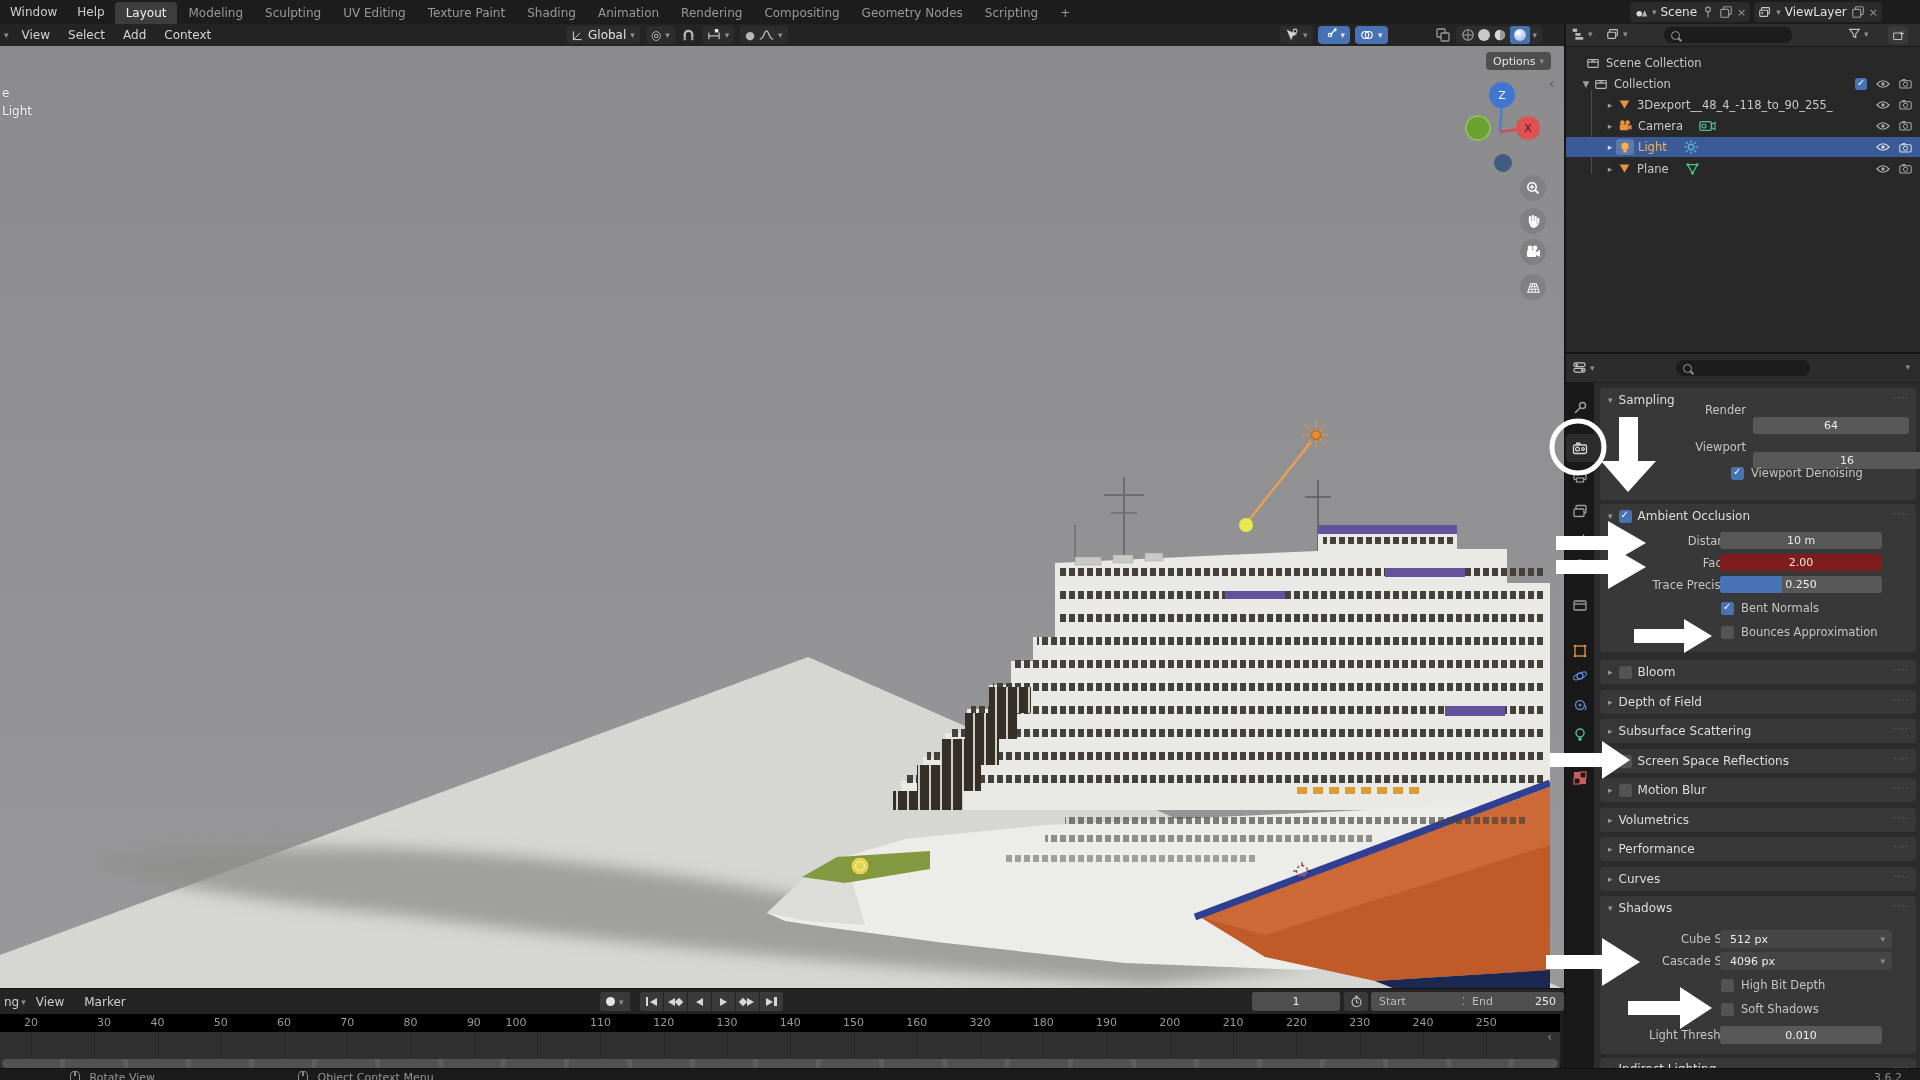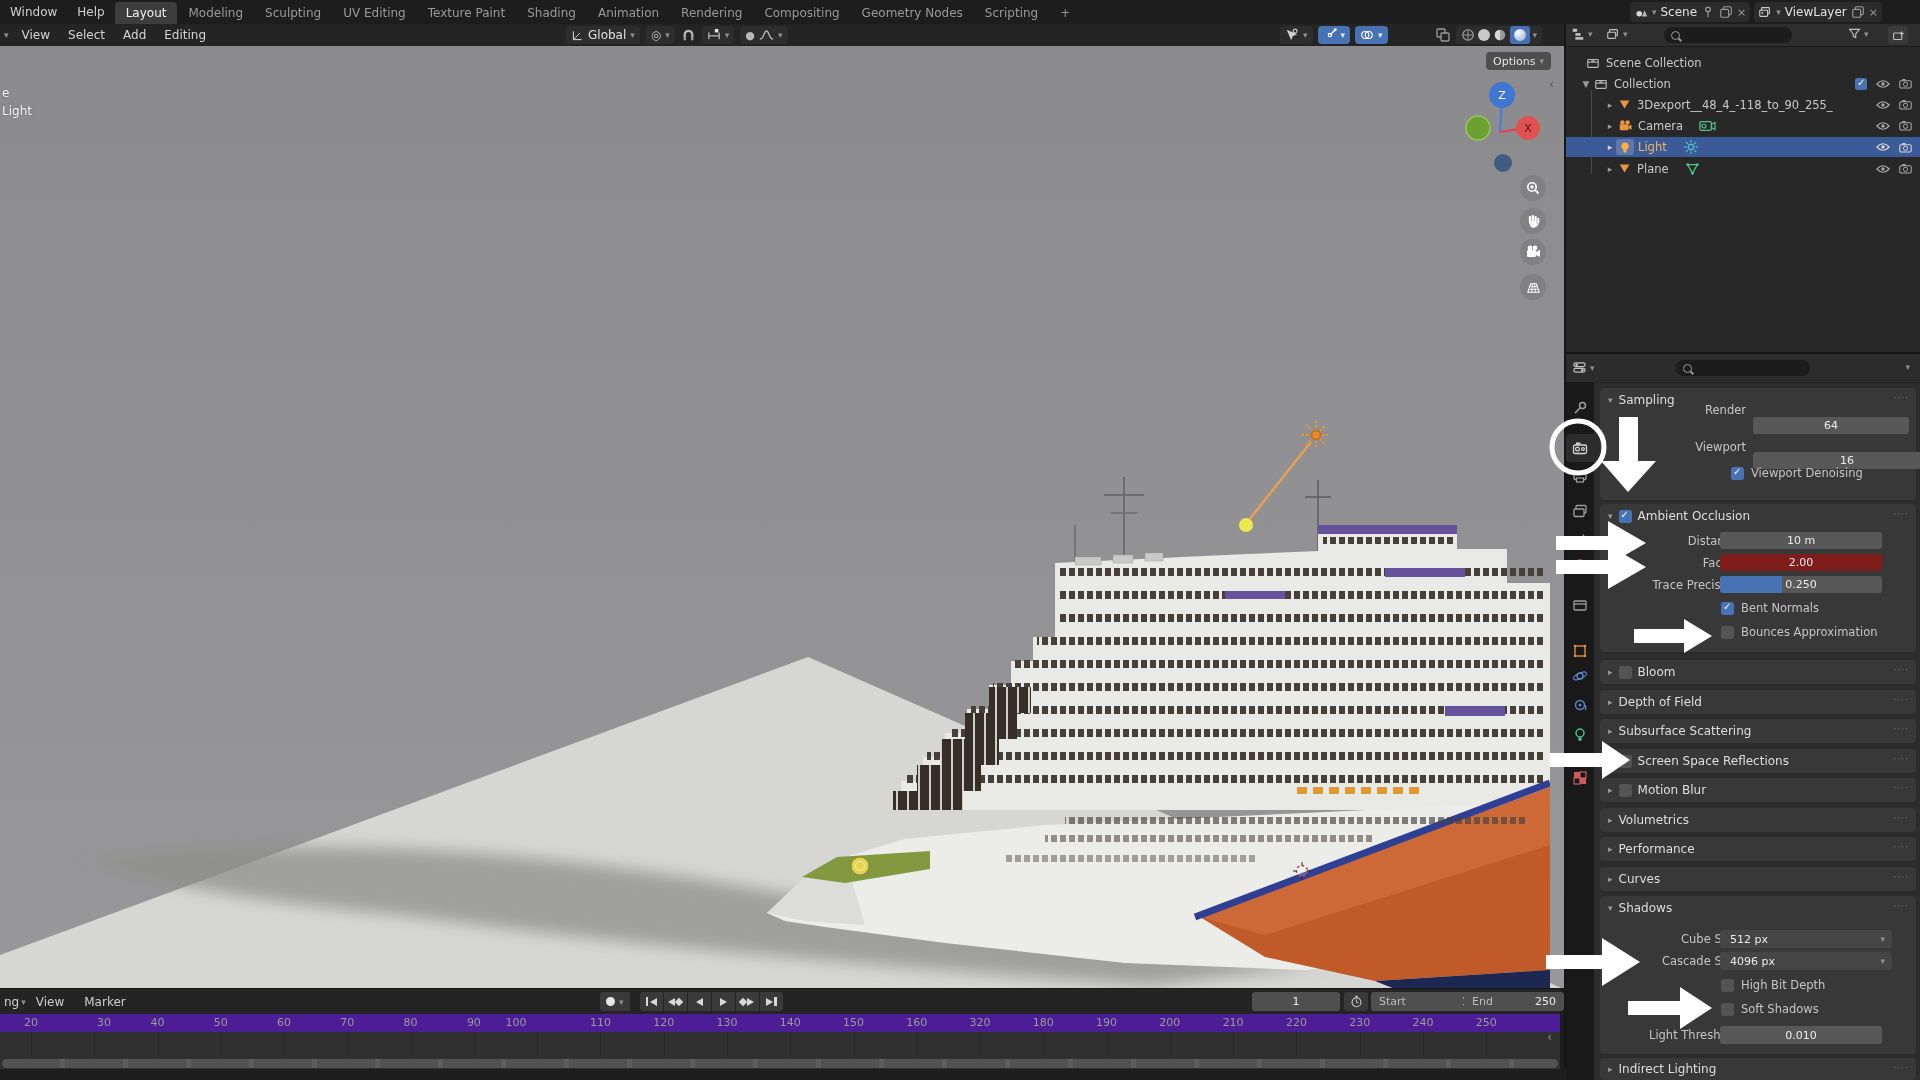--- a/index.html
+++ b/index.html
@@ -62,21 +62,21 @@
   .dd{justify-content:flex-start;padding-left:10px;background:#454545;}
   .dd .chev{position:absolute;right:7px;}
   .cb{width:13px;height:13px;border-radius:2.5px;background:#545454;display:inline-block;position:relative;flex:none;}
   .cb.checked{background:#4772b3;}
   .cb.checked::after{content:"✓";position:absolute;left:2px;top:-1px;color:#fff;font-size:10px;}
   .cbrow{position:absolute;display:flex;align-items:center;gap:7px;font-size:11.5px;color:#c5c5c5;}
   .chev-sec{color:#9a9a9a;font-size:9px;}
   
   #timeline{position:absolute;left:0;top:988px;width:1560px;height:80px;background:#303030;border-top:1px solid #161616;}
   #tl-header{position:absolute;left:0;top:0;width:1560px;height:25px;background:#242424;display:flex;align-items:center;}
-  #tl-ruler{position:absolute;left:0;top:25px;width:1560px;height:18px;background:#4c1d95;}
+  #tl-ruler{position:absolute;left:0;top:25px;width:1560px;height:18px;background:#000000;}
   .ruler-num{position:absolute;top:2px;transform:translateX(-50%);color:#9a9a9a;font-size:11px;}
   #tl-body{position:absolute;left:0;top:43px;width:1560px;height:25px;background:#303030;overflow:hidden;}
   .gridline{position:absolute;top:0;width:1px;height:25px;background:#282828;}
   #tl-scroll{position:absolute;left:2px;top:70px;width:1556px;height:9px;border-radius:5px;
              background:repeating-linear-gradient(90deg,#525252 0 58px,#5d5d5d 58px 63px);}
   .tl-field{position:absolute;top:3px;height:19px;background:#4f4f4f;border-radius:3px;color:#ececec;
             display:flex;align-items:center;font-size:11px;}
   .pbbtn{width:23px;height:19px;background:#3a3a3a;display:flex;align-items:center;justify-content:center;gap:1.5px;}
   .tri-r{width:0;height:0;border-left:7px solid #d8d8d8;border-top:4.5px solid transparent;border-bottom:4.5px solid transparent;}
   .tri-l{width:0;height:0;border-right:7px solid #d8d8d8;border-top:4.5px solid transparent;border-bottom:4.5px solid transparent;}
@@ -147,21 +147,21 @@
         <span class="x-glyph">×</span>
       </div>
     </div>
   </div>
 
   <div id="vp-header">
     <span class="chev" style="padding:0 4px">▾</span>
     <span class="menu-item">View</span>
     <span class="menu-item">Select</span>
     <span class="menu-item">Add</span>
-    <span class="menu-item">Editing</span>
+    <span class="menu-item">Context</span>
 
     <div class="abs" style="left:566px;top:2px;display:flex;gap:6px;align-items:center;">
       <div class="pill">
         <svg width="13" height="13" viewBox="0 0 16 16">
           <line x1="3" y1="13" x2="3" y2="3" stroke="#c8c8c8" stroke-width="1.4"></line>
           <line x1="3" y1="13" x2="13" y2="13" stroke="#c8c8c8" stroke-width="1.4"></line>
           <line x1="3" y1="13" x2="11" y2="5" stroke="#c8c8c8" stroke-width="1.2"></line>
           </svg>
         <span style="color:#e0e0e0">Global</span>
         <span class="chev">▾</span>
@@ -925,20 +925,29 @@
         <div class="gridline" style="left: 1233px;"></div>
         <div class="gridline" style="left: 1296px;"></div>
         <div class="gridline" style="left: 1360px;"></div>
         <div class="gridline" style="left: 1423px;"></div>
         <div class="gridline" style="left: 1486px;"></div>
       </div>
     <span class="abs" style="left:1547px;top:40px;color:#8a8a8a;font-size:13px">‹</span>
     <div id="tl-scroll"></div>
   </div>
 
+  <div id="statusbar">
+    <span class="abs" style="left:70px;top:2px">
+      <span class="mouse"></span>
+      <span>Rotate View</span></span>
+    <span class="abs" style="left:298px;top:2px">
+      <span class="mouse"></span>
+      <span>Object Context Menu</span></span>
+    <span class="abs" style="left:1874px;top:2px;color:#8a8a8a">3.6.2</span>
+  </div>
 
   <div class="vsplit" style="left:1564px;top:24px;width:2px;height:1044px"></div>
   <div class="vsplit" style="left:1566px;top:352px;width:354px;height:2px"></div>
 
   <svg class="abs" style="left:0;top:0;z-index:50;pointer-events:none" width="1920" height="1080" viewBox="0 0 1920 1080">
     <g fill="#ffffff">
       <circle cx="1578" cy="447" r="26" fill="none" stroke="#ffffff" stroke-width="5"></circle>
       <g>
         <rect x="1619" y="417" width="19" height="46"></rect>
           <polygon points="1601,461 1656,461 1628,492"></polygon>

